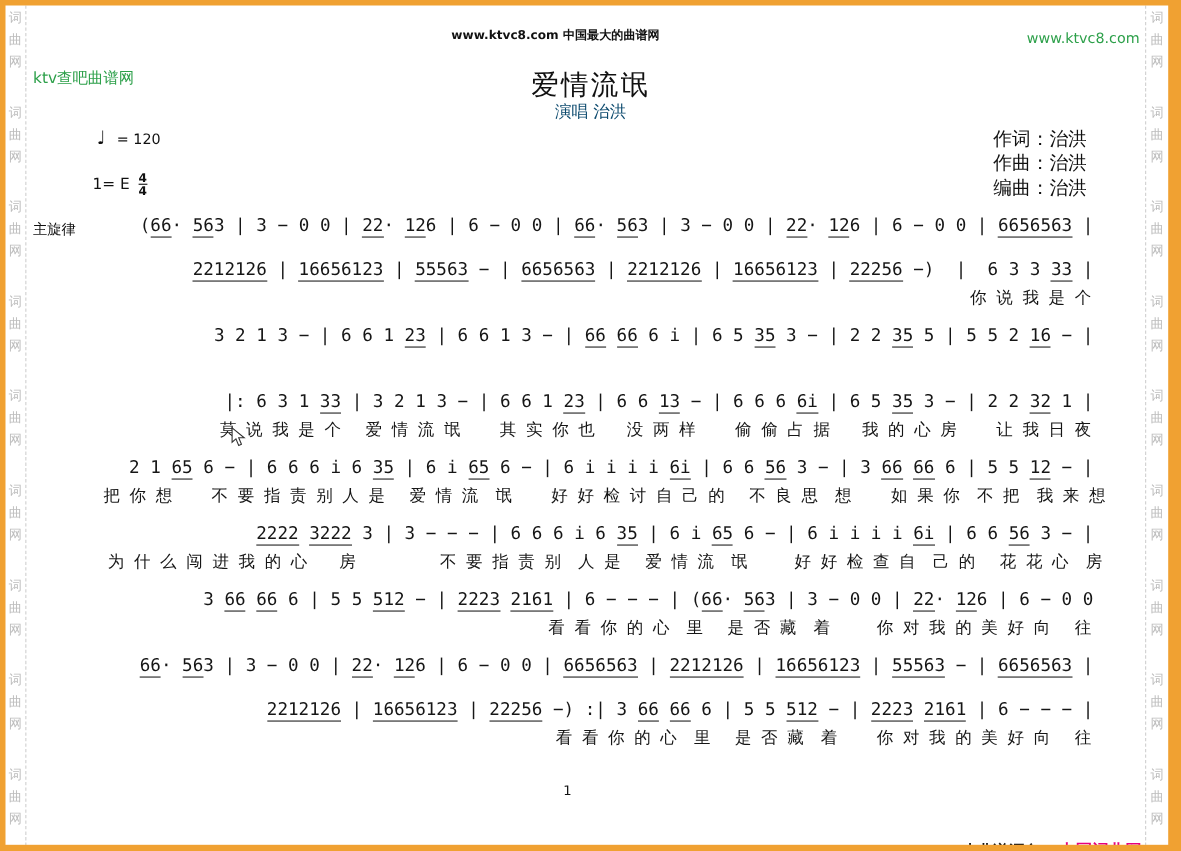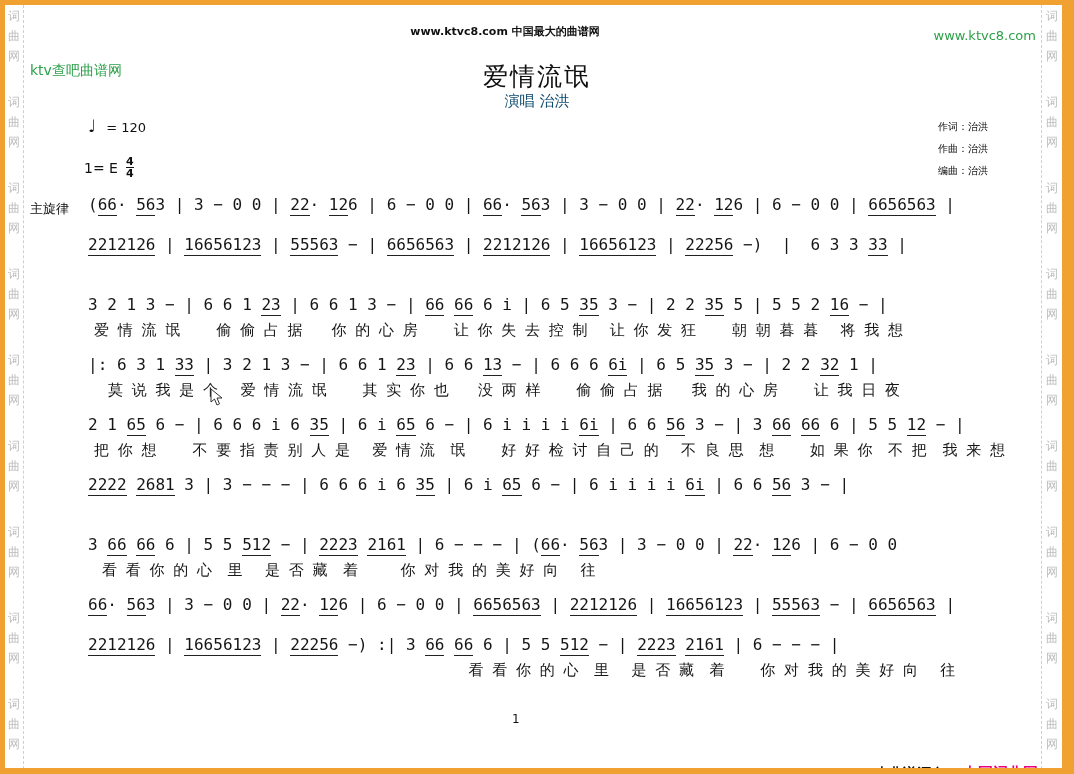--- a/index.html
+++ b/index.html
@@ -23,25 +23,25 @@
   .hdr-center{position:absolute;left:0;top:24px;width:1010px;text-align:center;font-size:11px;font-weight:bold;color:#111;}
   .hdr-url{position:absolute;right:38px;top:28px;font-size:13px;color:#2da04a;text-decoration:none;}
   
   .title{position:absolute;left:0;top:60px;width:1074px;text-align:center;font-size:25px;letter-spacing:2px;color:#111;}
   .subtitle{position:absolute;left:0;top:92px;width:1074px;text-align:center;font-size:15px;color:#0c4a6e;}
   .tempo{position:absolute;left:88px;top:116px;font-size:13px;color:#111;}
   .tempo .note{font-size:17px;margin-right:6px;}
   .keysig{position:absolute;left:84px;top:156px;font-size:14px;color:#111;display:flex;align-items:center;}
   .timesig{display:inline-flex;flex-direction:column;align-items:center;margin-left:8px;font-size:11px;font-weight:bold;line-height:11px;}
   .timesig .bot{border-top:1px solid #111;}
-  .credits{position:absolute;right:86px;top:116px;font-size:10px;line-height:22px;color:#111;text-align:left;}
+  .credits{position:absolute;right:86px;top:116px;font-size:17px;line-height:22px;color:#111;text-align:left;}
   .part-label{position:absolute;left:30px;top:200px;font-size:13px;color:#111;}
   
   .score{position:absolute;left:88px;top:194px;right:80px;z-index:2;}
-  .score-line{position:relative;}
+  .score-line{position:relative;text-align:right;}
   .score-line.tall{height:60px;} .score-line.short{height:40px;}
   .notes{font-family:"DejaVu Sans Mono",monospace;font-size:16px;line-height:22px;white-space:pre;color:#161616;}
   .notes .u{border-bottom:1px solid #222;padding-bottom:1px;}
   .lyrics{font-size:15px;letter-spacing:2px;line-height:20px;margin-top:4px;white-space:pre;color:#161616;}
   
   .pageno{position:absolute;left:512px;top:712px;font-size:12px;color:#111;}
   .source{position:absolute;right:36px;top:720px;font-size:14px;font-weight:bold;display:flex;gap:18px;align-items:baseline;}
   .source .prefix{color:#111;}
   .source .site{color:#e6007e;font-size:15px;text-decoration:none;margin-top:44px;}
   .cursor{position:absolute;left:210px;top:388px;z-index:6;}
@@ -162,35 +162,36 @@
   </div>
 
   <div class="part-label">主旋律</div>
 
   <div class="score" id="score">
       <div class="score-line short">
         <div class="notes"><span>(</span><span class="u">66</span><span>· </span><span class="u">56</span><span>3 | 3 − 0 0 | </span><span class="u">22</span><span>· </span><span class="u">12</span><span>6 | 6 − 0 0 | </span><span class="u">66</span><span>· </span><span class="u">56</span><span>3 | 3 − 0 0 | </span><span class="u">22</span><span>· </span><span class="u">12</span><span>6 | 6 − 0 0 | </span><span class="u">6656563</span><span> |</span></div>
       </div>
       <div class="score-line tall">
         <div class="notes"><span class="u">2212126</span><span> | </span><span class="u">16656123</span><span> | </span><span class="u">55563</span><span> − | </span><span class="u">6656563</span><span> | </span><span class="u">2212126</span><span> | </span><span class="u">16656123</span><span> | </span><span class="u">22256</span><span> −)  |  6 3 3 </span><span class="u">33</span><span> |</span></div>
+        <div class="lyrics" style="padding-left: 84%;">你 说 我 是 个</div>
       </div>
       <div class="score-line tall">
         <div class="notes"><span>3 2 1 3 − | 6 6 1 </span><span class="u">23</span><span> | 6 6 1 3 − | </span><span class="u">66</span><span> </span><span class="u">66</span><span> 6 i | 6 5 </span><span class="u">35</span><span> 3 − | 2 2 </span><span class="u">35</span><span> 5 | 5 5 2 </span><span class="u">16</span><span> − |</span></div>
-        <div class="lyrics" style="padding-left: 6px;">爱 情 流 氓     偷 偷 占 据    你 的 心 房     让 你 失 去 控 制   让 你 发 狂     朝 朝 暮 暮   将 我 想</div>
       </div>
       <div class="score-line tall">
         <div class="notes"><span>|: 6 3 1 </span><span class="u">33</span><span> | 3 2 1 3 − | 6 6 1 </span><span class="u">23</span><span> | 6 6 </span><span class="u">13</span><span> − | 6 6 6 </span><span class="u">6i</span><span> | 6 5 </span><span class="u">35</span><span> 3 − | 2 2 </span><span class="u">32</span><span> 1 |</span></div>
         <div class="lyrics" style="padding-left: 20px;">莫 说 我 是 个   爱 情 流 氓     其 实 你 也    没 两 样     偷 偷 占 据    我 的 心 房     让 我 日 夜</div>
       </div>
       <div class="score-line tall">
         <div class="notes"><span>2 1 </span><span class="u">65</span><span> 6 − | 6 6 6 i 6 </span><span class="u">35</span><span> | 6 i </span><span class="u">65</span><span> 6 − | 6 i i i i </span><span class="u">6i</span><span> | 6 6 </span><span class="u">56</span><span> 3 − | 3 </span><span class="u">66</span><span> </span><span class="u">66</span><span> 6 | 5 5 </span><span class="u">12</span><span> − |</span></div>
         <div class="lyrics" style="padding-left: 6px;">把 你 想     不 要 指 责 别 人 是   爱 情 流  氓     好 好 检 讨 自 己 的   不 良 思  想     如 果 你  不 把  我 来 想</div>
       </div>
       <div class="score-line tall">
-        <div class="notes"><span class="u">2222</span><span> </span><span class="u">2681</span><span> 3 | 3 − − − | 6 6 6 i 6 </span><span class="u">35</span><span> | 6 i </span><span class="u">65</span><span> 6 − | 6 i i i i </span><span class="u">6i</span><span> | 6 6 </span><span class="u">56</span><span> 3 − |</span></div>
+        <div class="notes"><span class="u">2222</span><span> </span><span class="u">3222</span><span> 3 | 3 − − − | 6 6 6 i 6 </span><span class="u">35</span><span> | 6 i </span><span class="u">65</span><span> 6 − | 6 i i i i </span><span class="u">6i</span><span> | 6 6 </span><span class="u">56</span><span> 3 − |</span></div>
+        <div class="lyrics" style="padding-left: 10px;">为 什 么 闯 进 我 的 心    房           不 要 指 责 别  人 是   爱 情 流  氓      好 好 检 查 自  己 的   花 花 心  房</div>
       </div>
       <div class="score-line tall">
         <div class="notes"><span>3 </span><span class="u">66</span><span> </span><span class="u">66</span><span> 6 | 5 5 </span><span class="u">512</span><span> − | </span><span class="u">2223</span><span> </span><span class="u">2161</span><span> | 6 − − − | (</span><span class="u">66</span><span>· </span><span class="u">56</span><span>3 | 3 − 0 0 | </span><span class="u">22</span><span>· </span><span class="u">12</span><span>6 | 6 − 0 0</span></div>
         <div class="lyrics" style="padding-left: 14px;">看 看 你 的 心  里   是 否 藏  着      你 对 我 的 美 好 向   往</div>
       </div>
       <div class="score-line short">
         <div class="notes"><span class="u">66</span><span>· </span><span class="u">56</span><span>3 | 3 − 0 0 | </span><span class="u">22</span><span>· </span><span class="u">12</span><span>6 | 6 − 0 0 | </span><span class="u">6656563</span><span> | </span><span class="u">2212126</span><span> | </span><span class="u">16656123</span><span> | </span><span class="u">55563</span><span> − | </span><span class="u">6656563</span><span> |</span></div>
       </div>
       <div class="score-line tall">
         <div class="notes"><span class="u">2212126</span><span> | </span><span class="u">16656123</span><span> | </span><span class="u">22256</span><span> −) :| 3 </span><span class="u">66</span><span> </span><span class="u">66</span><span> 6 | 5 5 </span><span class="u">512</span><span> − | </span><span class="u">2223</span><span> </span><span class="u">2161</span><span> | 6 − − − |</span></div>

